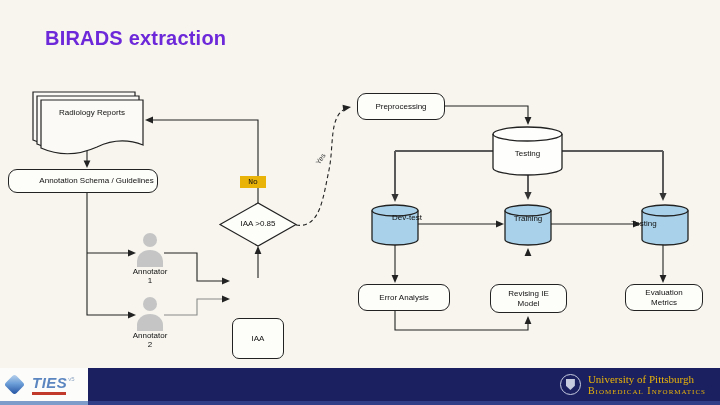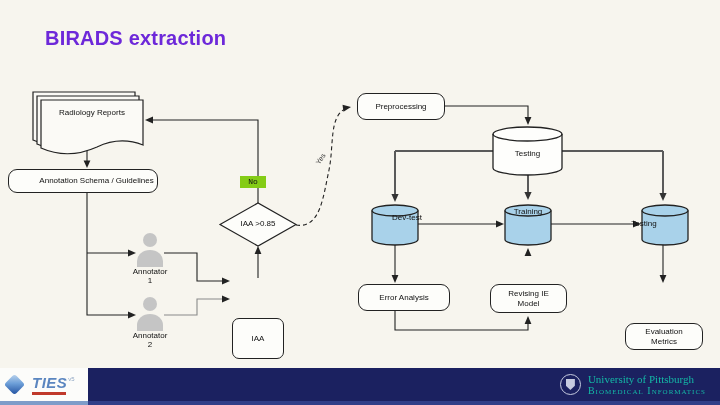--- a/index.html
+++ b/index.html
@@ -6,41 +6,41 @@
   .slide{position:relative;width:720px;height:405px;background:#F7F5EE;overflow:hidden;
          font-family:"Liberation Sans", sans-serif;}
   .title{position:absolute;left:45px;top:27px;font-size:20px;font-weight:700;
          color:#6d28d9;letter-spacing:.2px;}
   svg.diagram{position:absolute;left:0;top:0;}
   .node,.lbl{position:absolute;display:flex;align-items:center;justify-content:center;
          text-align:center;font-size:8px;color:#111;line-height:1.2;}
   .node{background:#FDFDFA;border:1.2px solid #222;border-radius:9px;box-sizing:border-box;}
   .node.iaa{border-radius:7px;margin-top:40px;}
   .lbl{background:transparent;}
-  .lbl.no{background:#84cc16;font-size:8px;font-family:Liberation Mono, monospace;}
+  .lbl.no{background:#eab308;font-size:8px;font-family:Liberation Mono, monospace;}
   .lbl.yes{font-size:7px;color:#333;transform:rotate(-57deg);}
   .wrap48{width:48px;}
   
   .footer{position:absolute;left:0;bottom:0;width:720px;height:37px;background:#1B2160;}
   .footer-strip{position:absolute;left:0;right:0;bottom:0;height:4px;background:#303E88;}
   .footer-strip-left{position:absolute;left:0;bottom:0;width:88px;height:4px;background:#7E9CC9;z-index:3;}
   .ties-panel{position:absolute;left:0;top:0;bottom:4px;width:88px;background:#FCFCFA;
          display:flex;align-items:center;z-index:2;}
   .ties-diamond{width:15px;height:15px;margin-left:7px;transform:rotate(45deg);border-radius:3px;
          background:linear-gradient(135deg,#BFD6EE 0%,#6D9FD8 45%,#1F4E9E 100%);}
   .ties-text-wrap{margin-left:10px;line-height:1;}
   .ties-name{font-size:15px;font-weight:700;color:#5B86C0;letter-spacing:.5px;font-style:italic;text-align:right;}
   .ties-ver{font-size:6px;color:#8FA6C4;vertical-align:super;margin-left:1px;}
   .ties-tagline{width:34px;height:3px;background:#C0392B;margin-top:1px;}
   .pitt{position:absolute;right:14px;top:5px;display:flex;align-items:center;gap:7px;}
   .pitt-crest{width:21px;height:21px;border:1.5px solid #C6CBE0;border-radius:50%;
          display:flex;align-items:center;justify-content:center;box-sizing:border-box;}
   .pitt-shield{width:9px;height:11px;background:#C6CBE0;
          clip-path:polygon(0 0,100% 0,100% 60%,50% 100%,0 60%);}
-  .pitt-text{color:#14b8a6;}
+  .pitt-text{color:#eab308;}
   .pitt-line1{font-family:"Liberation Serif", serif;font-size:11px;line-height:1.1;}
   .pitt-line2{font-family:"Liberation Serif", serif;font-size:10px;font-variant:small-caps;
          letter-spacing:1px;line-height:1.1;}
 </style>
 </head>
 <body>
 
 <div class="slide">
 
   <div class="title">BIRADS extraction</div>
@@ -129,31 +129,31 @@
     </g>
   </svg>
 
   <div class="node" style="left:8px;top:169px;width:150px;height:24px;padding-left:27px;">Annotation Schema / Guidelines</div>
   <div class="node" style="left:357px;top:93px;width:88px;height:27px;">Preprocessing</div>
   <div class="node iaa" style="left:232px;top:278px;width:52px;height:41px;">IAA</div>
   <div class="node" style="left:358px;top:284px;width:92px;height:27px;">Error Analysis</div>
   <div class="node" style="left:490px;top:284px;width:77px;height:29px;">
     <span class="wrap48">Revising IE Model</span>
   </div>
-  <div class="node" style="left:625px;top:284px;width:78px;height:27px;margin-top:39px;">
+  <div class="node" style="left:625px;top:284px;width:78px;height:27px;">
     <span class="wrap48">Evaluation Metrics</span>
   </div>
 
   <div class="lbl" style="left:41px;top:104px;width:102px;height:18px;">Radiology Reports</div>
   <div class="lbl" style="left:220px;top:217px;width:76px;height:14px;">IAA &gt;0.85</div>
   <div class="lbl no" style="left:240px;top:176px;width:26px;height:12px;">No</div>
   <div class="lbl yes" style="left:308px;top:153px;width:26px;height:12px;">Yes</div>
   <div class="lbl" style="left:493px;top:147px;width:69px;height:14px;">Testing</div>
   <div class="lbl" style="left:372px;top:211px;width:70px;height:14px;text-align:center;">Dev-test</div>
-  <div class="lbl" style="left:505px;top:205px;width:46px;height:14px;">Training</div>
+  <div class="lbl" style="left:505px;top:212px;width:46px;height:14px;">Training</div>
   <div class="lbl" style="left:621px;top:217px;width:46px;height:14px;">Testing</div>
   <div class="lbl" style="left:124px;top:266px;width:52px;height:20px;flex-direction:column;line-height:1.15;">
     <span>Annotator</span>
     <span>1</span>
   </div>
   <div class="lbl" style="left:124px;top:330px;width:52px;height:20px;flex-direction:column;line-height:1.15;">
     <span>Annotator</span>
     <span>2</span>
   </div>
 

